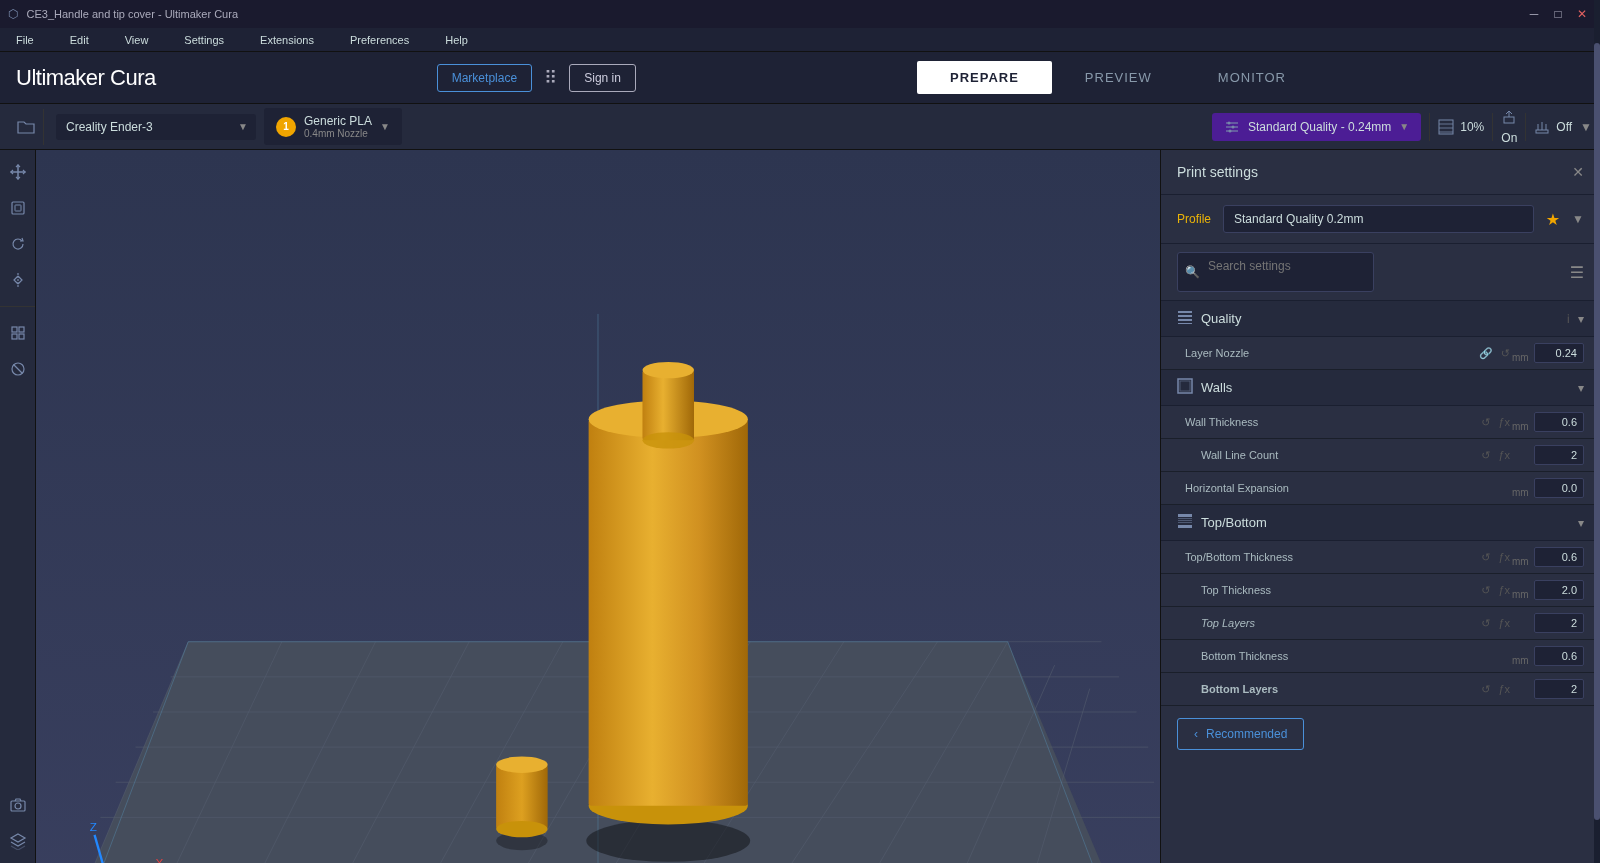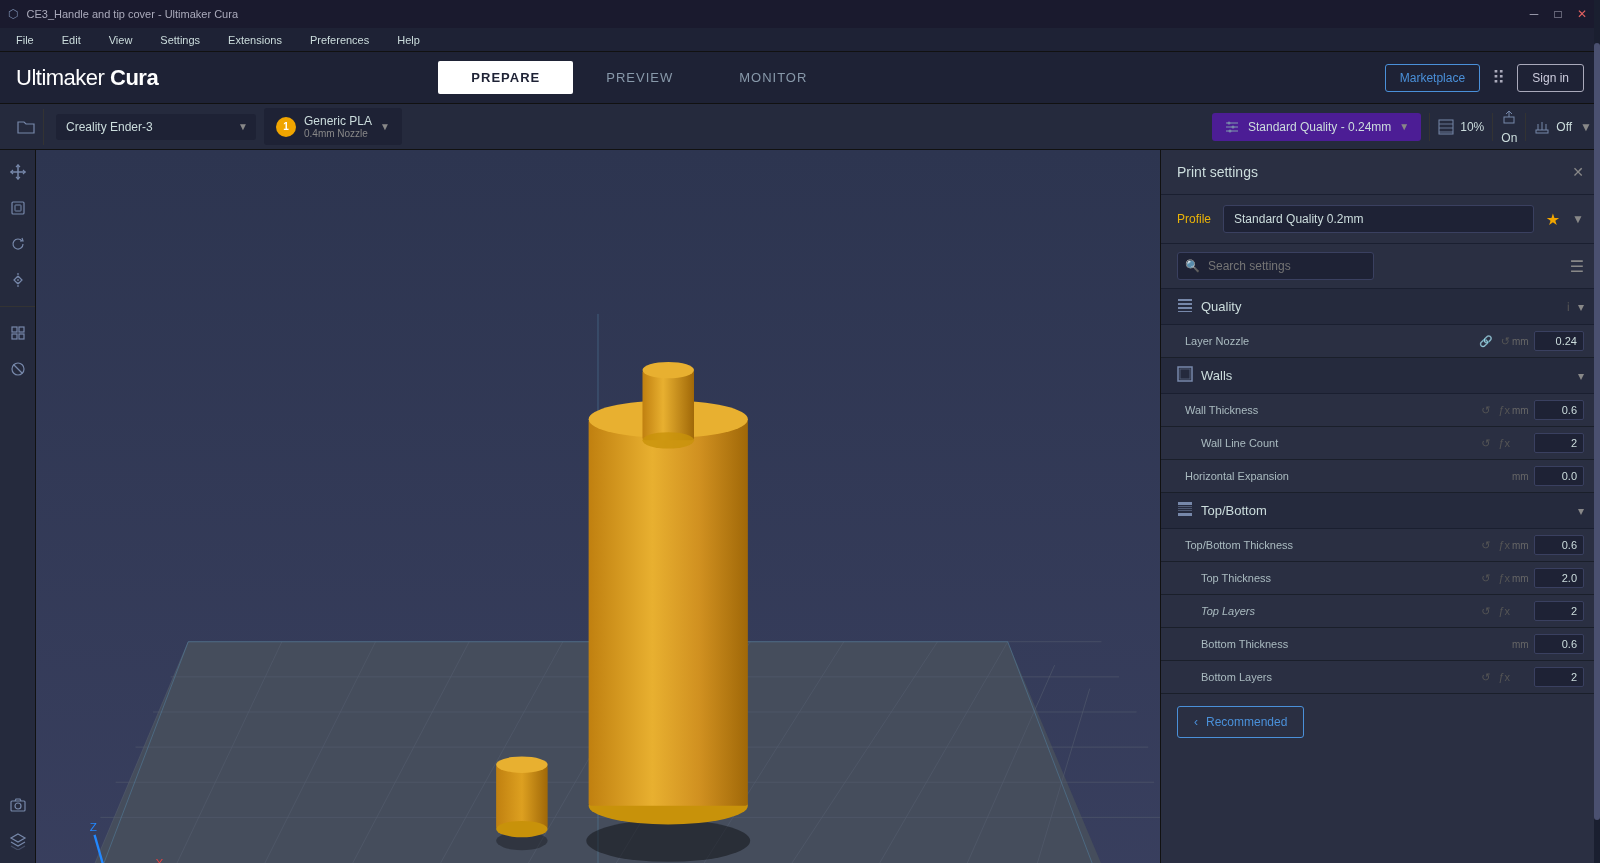--- a/index.html
+++ b/index.html
@@ -5,27 +5,27 @@
     * { box-sizing: border-box; margin: 0; padding: 0; }
     body { font-family: 'Segoe UI', Arial, sans-serif; background: #1a1f2e; color: #cdd6e8; font-size: 12px; width: 1600px; height: 863px; overflow: hidden; }
 
     
     #titlebar { background: #1a1a2e; height: 28px; display: flex; align-items: center; padding: 0 8px; justify-content: space-between; }
     #titlebar-left { display: flex; align-items: center; gap: 8px; font-size: 11px; color: #aab; }
     #titlebar-right { display: flex; gap: 4px; }
     .title-btn { width: 20px; height: 20px; display: flex; align-items: center; justify-content: center; cursor: pointer; font-size: 12px; color: #aab; }
 
     
-    #menubar { background: #1e2235; height: 24px; display: flex; align-items: center; padding: 0 8px; gap: 12px; border-bottom: 1px solid #111; }
+    #menubar { background: #1e2235; height: 24px; display: flex; align-items: center; padding: 0 8px; gap: 20px; border-bottom: 1px solid #111; }
     .menu-item { padding: 2px 8px; font-size: 11px; cursor: pointer; color: #cdd; border-radius: 2px; }
 
     
     #topbar { background: #1e2235; height: 52px; display: flex; align-items: center; padding: 0 16px; gap: 16px; border-bottom: 1px solid #111; }
     #logo { font-size: 22px; font-weight: 300; color: white; letter-spacing: -0.5px; }
-    #logo span { font-weight: 700; }
+    #logo span { font-weight: 400; }
     #nav-tabs { display: flex; gap: 0; margin-left: auto; margin-right: auto; }
     .nav-tab { padding: 8px 32px; font-size: 13px; cursor: pointer; color: #8899aa; border: 1px solid transparent; letter-spacing: 1px; }
     #topbar-right { display: flex; align-items: center; gap: 12px; margin-left: auto; }
     #marketplace-btn { background: transparent; border: 1px solid #4a90d9; color: #4a90d9; padding: 6px 14px; border-radius: 3px; cursor: pointer; font-size: 12px; }
     .grid-icon { color: #aab; cursor: pointer; font-size: 18px; }
     #signin-btn { background: transparent; border: 1px solid #aab; color: #ccd; padding: 6px 14px; border-radius: 3px; cursor: pointer; font-size: 12px; }
 
     
     #printerbar { background: #252a3d; height: 46px; display: flex; align-items: center; padding: 0 8px; gap: 8px; border-bottom: 1px solid #111; }
     #folder-btn { width: 36px; height: 36px; display: flex; align-items: center; justify-content: center; cursor: pointer; color: #aab; border-right: 1px solid #333; margin-right: 4px; }
@@ -64,21 +64,21 @@
     
     #profile-row { display: flex; align-items: center; padding: 10px 16px; gap: 12px; border-bottom: 1px solid #1a1f30; }
     #profile-label { font-size: 12px; color: #eab308; }
     #profile-select-wrapper { flex: 1; position: relative; }
     #profile-select { background: #1e2235; border: 1px solid #3a4060; color: #cdd; padding: 6px 28px 6px 10px; border-radius: 3px; font-size: 12px; width: 100%; cursor: pointer; appearance: none; }
     .star-icon { color: #f0a500; font-size: 16px; cursor: pointer; }
     .chevron-down { color: #888; cursor: pointer; font-size: 12px; }
 
     
     #search-row { padding: 8px 16px; display: flex; align-items: center; gap: 8px; border-bottom: 1px solid #1a1f30; }
-    #search-box { flex: 1; background: #1e2235; border: 1px solid #3a4060; color: #cdd; padding: 6px 10px 6px 30px; border-radius: 3px; font-size: 12px; }
+    #search-box { flex: 1; background: #1e2235; border: 1px solid #3a4060; color: #cdd; padding: 6px 10px 18px 30px; border-radius: 3px; font-size: 12px; }
     .search-icon-wrap { position: relative; flex: 1; }
     .search-icon-inner { position: absolute; left: 8px; top: 50%; transform: translateY(-50%); color: #666; font-size: 12px; }
     .hamburger-icon { color: #888; cursor: pointer; font-size: 16px; }
 
     
     #settings-content { flex: 1; overflow-y: auto; overflow-x: hidden; }
     #settings-content::-webkit-scrollbar { width: 6px; }
     #settings-content::-webkit-scrollbar-track { background: #1e2235; }
     #settings-content::-webkit-scrollbar-thumb { background: #4a5070; border-radius: 3px; }
 
@@ -87,21 +87,21 @@
     .section-icon { font-size: 14px; color: #7788aa; }
     .section-title { font-size: 13px; font-weight: 400; color: #cdd; flex: 1; }
     .section-info { color: #555; cursor: pointer; font-size: 12px; }
     .section-chevron { color: #888; cursor: pointer; font-size: 12px; }
 
     
     .setting-row { display: flex; align-items: center; padding: 6px 16px 6px 24px; border-bottom: 1px solid #1a1f2a; min-height: 32px; }
     .setting-name { flex: 1; font-size: 11px; color: #aabbc0; }
     .setting-actions { display: flex; gap: 4px; align-items: center; }
     .setting-action-btn { color: #555; cursor: pointer; font-size: 11px; padding: 2px; }
-    .setting-value-wrap { display: flex; align-items: center; gap: 2px; }
+    .setting-value-wrap { display: flex; align-items: flex-end; gap: 2px; }
     .setting-unit { font-size: 10px; color: #666; min-width: 20px; }
     .setting-value { background: #1e2235; border: 1px solid #3a4060; color: #cdd; padding: 3px 6px; font-size: 11px; min-width: 50px; text-align: right; border-radius: 2px; }
 
     
     #recommended-btn { margin: 12px 16px; padding: 8px 16px; background: transparent; border: 1px solid #4a90d9; color: #4a90d9; border-radius: 3px; cursor: pointer; font-size: 12px; display: flex; align-items: center; gap: 8px; }
 
     
     .scroll-indicator { position: absolute; right: 0; top: 0; bottom: 0; width: 6px; background: #1a1f30; }
     .scroll-thumb { position: absolute; top: 5%; width: 100%; height: 90%; background: #4a5070; border-radius: 3px; }
 
@@ -130,29 +130,29 @@
   <span class="menu-item">Settings</span>
   <span class="menu-item">Extensions</span>
   <span class="menu-item">Preferences</span>
   <span class="menu-item">Help</span>
 </div>
 
 <div id="topbar">
   <div id="logo">
     Ultimaker<span> Cura</span>
   </div>
+  <div id="topbar-right">
+    <button id="marketplace-btn">Marketplace</button>
+    <span class="grid-icon">⠿</span>
+    <button id="signin-btn">Sign in</button>
+  </div>
   <div id="nav-tabs">
     <div class="nav-tab" style="background:white;color:#1e2235;font-weight:600;border-radius:2px;">PREPARE</div>
     <div class="nav-tab">PREVIEW</div>
     <div class="nav-tab">MONITOR</div>
-  </div>
-  <div id="topbar-right">
-    <button id="marketplace-btn">Marketplace</button>
-    <span class="grid-icon">⠿</span>
-    <button id="signin-btn">Sign in</button>
   </div>
 </div>
 
 <div id="printerbar">
   <div id="folder-btn">
     <svg width="18" height="16" viewBox="0 0 18 16" fill="none">
       <path d="M1 3h6l2 2h8v9H1V3z" stroke="#7788aa" stroke-width="1.2" fill="none"></path>
     </svg>
   </div>
 
@@ -538,21 +538,21 @@
       <div class="setting-row">
         <span class="setting-name" style="padding-left:16px;">Bottom Thickness</span>
         <div class="setting-actions"></div>
         <div class="setting-value-wrap">
           <span class="setting-unit">mm</span>
           <span class="setting-value">0.6</span>
         </div>
       </div>
 
       <div class="setting-row">
-        <span class="setting-name" style="padding-left:16px;">Bottom Layers</span>
+        <span class="setting-name" style="padding-left:16px;font-weight:bold;">Bottom Layers</span>
         <div class="setting-actions">
           <span class="setting-action-btn">↺</span>
           <span class="setting-action-btn">ƒx</span>
         </div>
         <div class="setting-value-wrap">
           <span class="setting-unit"></span>
           <span class="setting-value">2</span>
         </div>
       </div>
 

